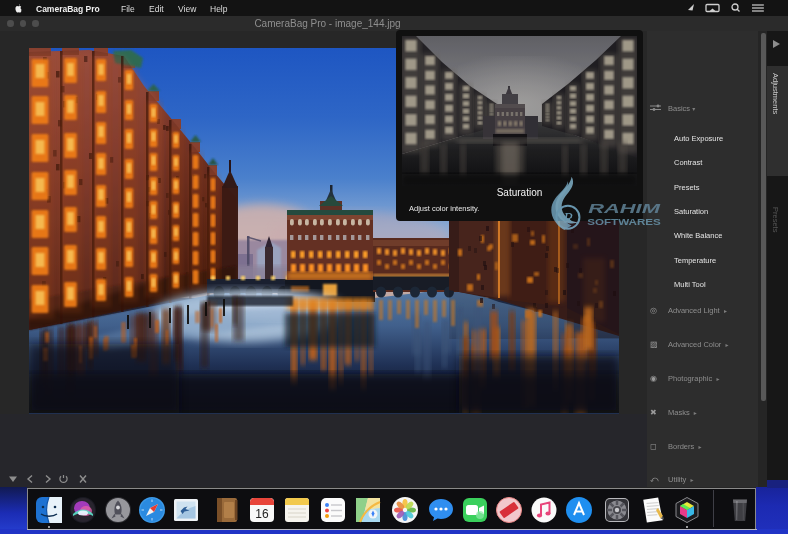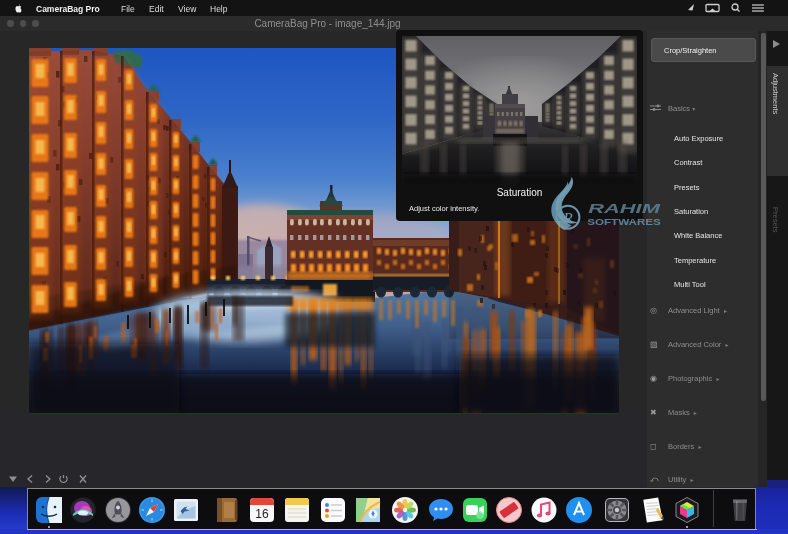--- a/index.html
+++ b/index.html
@@ -597,21 +597,20 @@
   <div id="scrollcol" class="abs"></div>
   <div id="thumb" class="abs"></div>
   <div id="tabstrip" class="abs"></div>
   <div id="adjtab" class="abs"></div>
   <svg class="abs" style="left:771px;top:39px" width="10" height="10" viewBox="0 0 10 10">
     <path d="M2 1 L9 5 L2 9 Z" fill="#8d8d8d"></path>
     </svg>
   <span class="vtext" style="left:780px;top:73px;color:#c9c9c9">Adjustments</span>
   <span class="vtext" style="left:780px;top:207px;color:#565656">Presets</span>
 
-  <div class="pbtn" style="top:38px;height:24px;line-height:23px">Crop/Straighten</div>
 
   <svg class="abs" style="left:650px;top:104px" width="12" height="8" viewBox="0 0 12 8">
     <g stroke="#8a8a8a" stroke-width="1">
         <line x1="0" y1="2" x2="11" y2="2"></line>
         <line x1="0" y1="5.5" x2="11" y2="5.5"></line>
       </g>
     <circle cx="8" cy="2" r="1.4" fill="#8a8a8a"></circle>
       <circle cx="4" cy="5.5" r="1.4" fill="#8a8a8a"></circle>
   </svg>
   <span class="sect" style="left:668px;top:104px">Basics <span class="sarr">▾</span></span>

